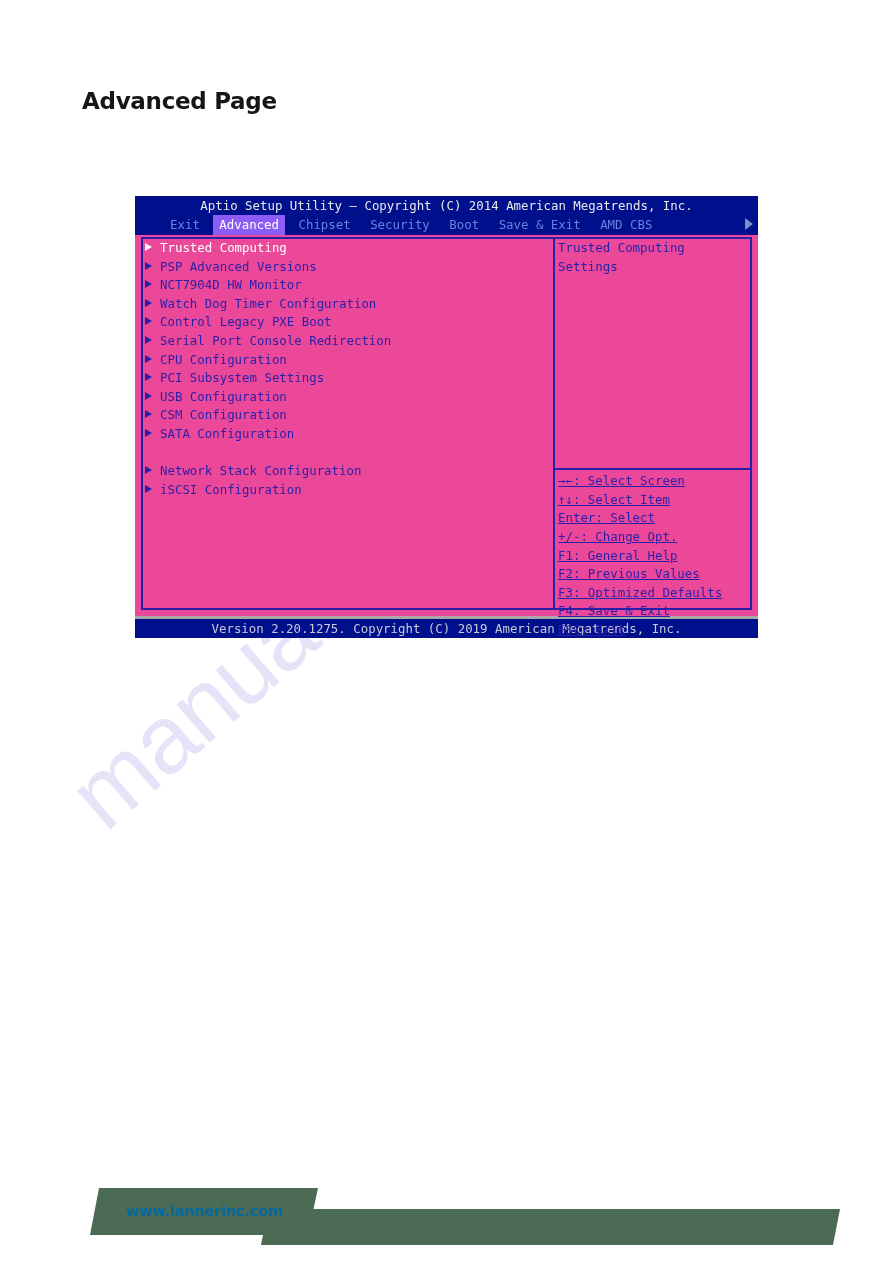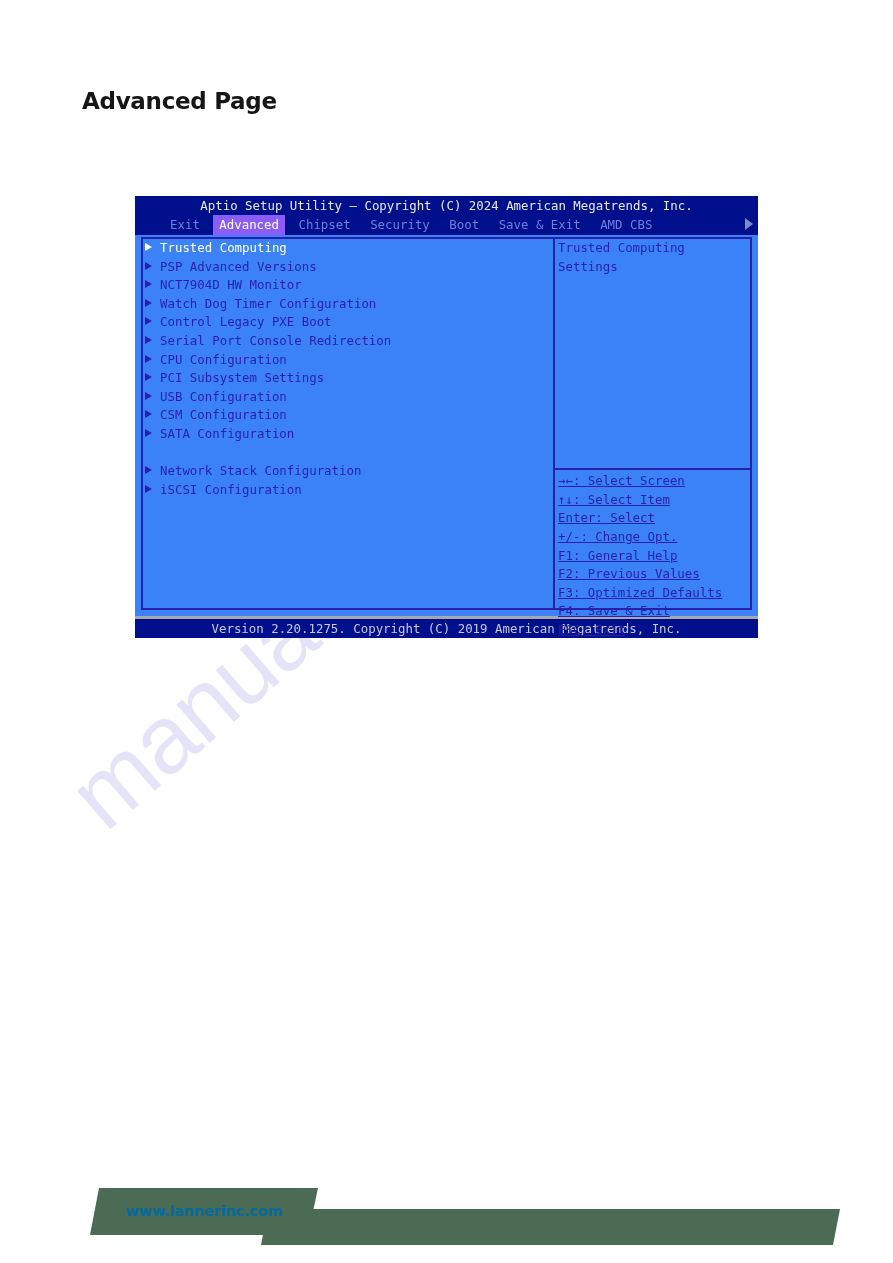--- a/index.html
+++ b/index.html
@@ -102,21 +102,21 @@
     width: 0;
     height: 0;
     border-top: 6px solid transparent;
     border-bottom: 6px solid transparent;
     border-left: 8px solid #7d8cc4;
   }
 
   .bios-body {
     position: relative;
     height: 381px;
-    background: #3b82f6;
+    background: #ec4899;
     padding: 3px 6px 0 6px;
     box-sizing: border-box;
   }
 
   .panel-frame {
     position: absolute;
     left: 6px;
     top: 2px;
     right: 6px;
     bottom: 6px;
@@ -234,21 +234,21 @@
 <body>
 
 <div id="watermark">
   <div class="wm-text">manualshive.com</div>
 </div>
 
 <div id="page-title">Advanced Page</div>
 
 <div id="bios-window">
 
-  <div class="bios-titlebar">Aptio Setup Utility – Copyright (C) 2024 American Megatrends, Inc.</div>
+  <div class="bios-titlebar">Aptio Setup Utility – Copyright (C) 2014 American Megatrends, Inc.</div>
 
   <div class="bios-tabbar">
     <span class="bios-tab">Exit</span>
     <span class="bios-tab active">Advanced</span>
     <span class="bios-tab">Chipset</span>
     <span class="bios-tab">Security</span>
     <span class="bios-tab">Boot</span>
     <span class="bios-tab">Save &amp; Exit</span>
     <span class="bios-tab">AMD CBS</span>
     <span class="tab-scroll-arrow"></span>

